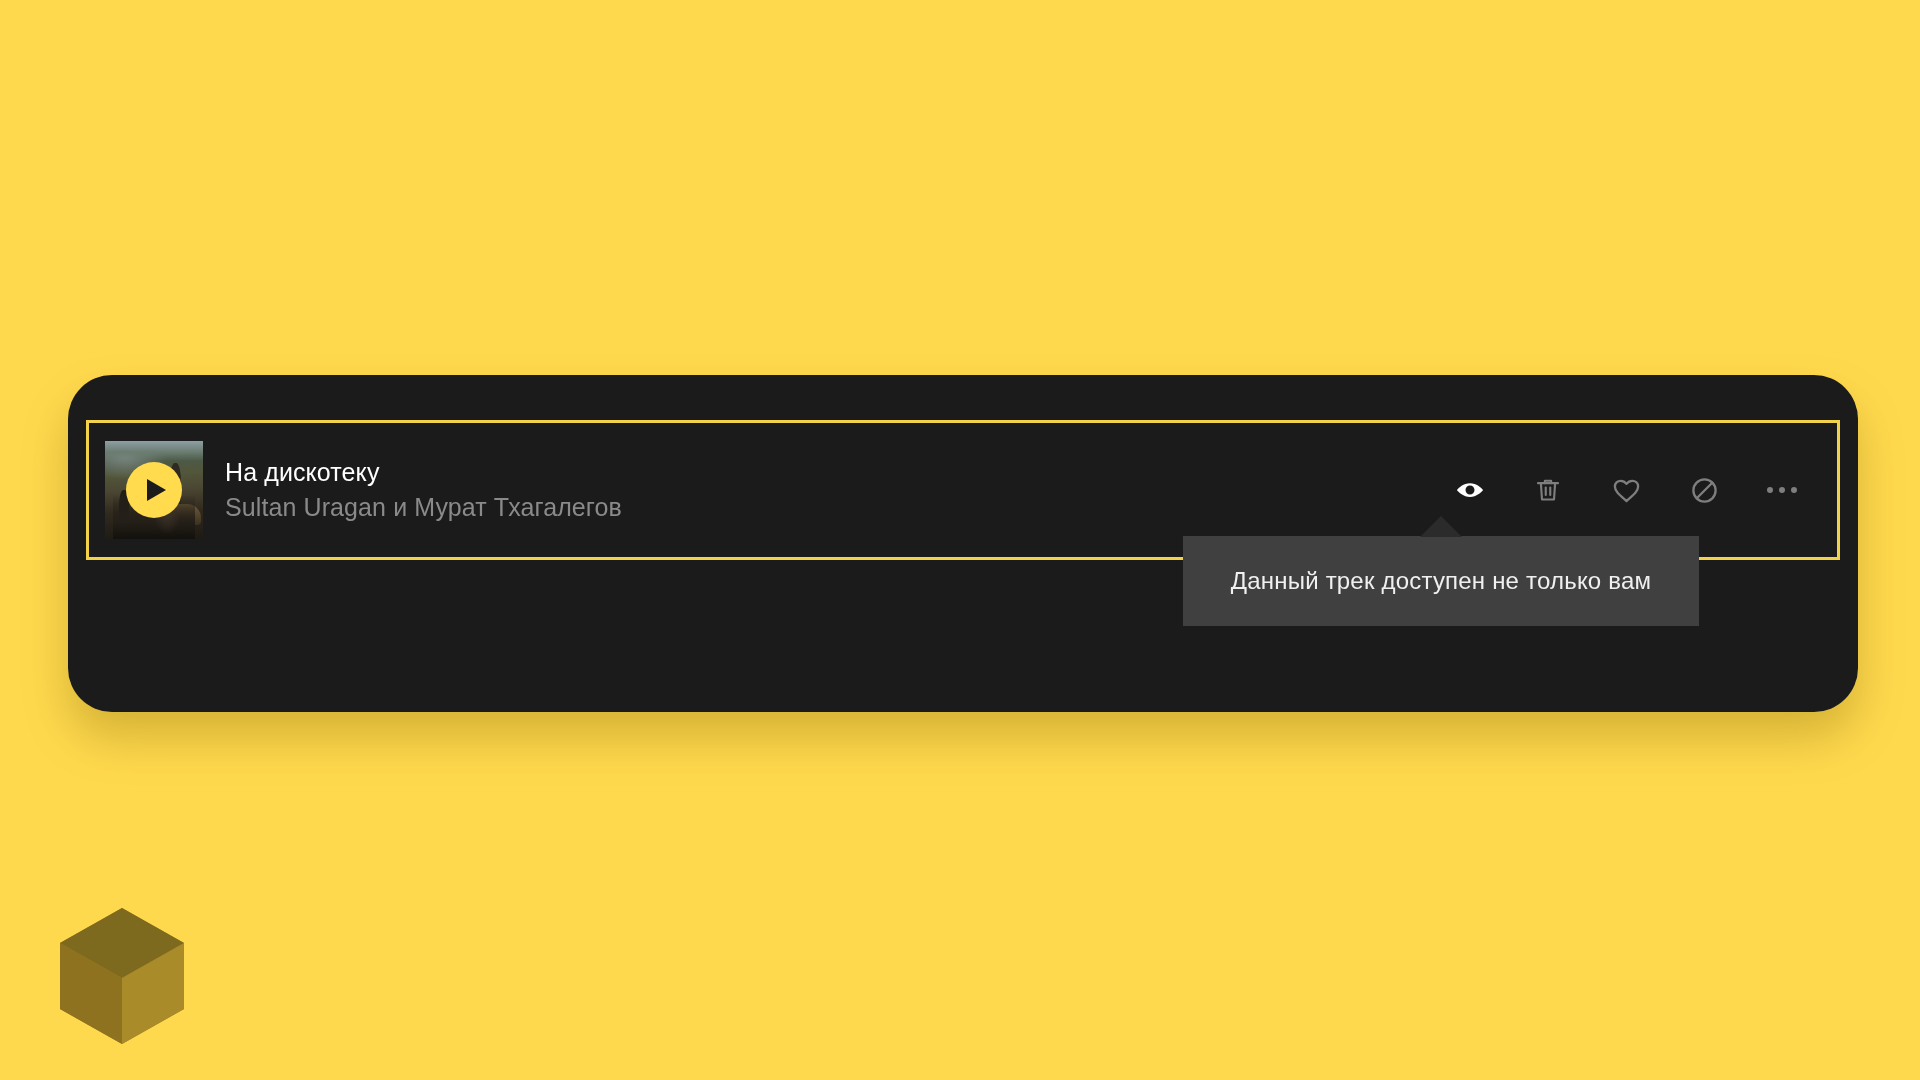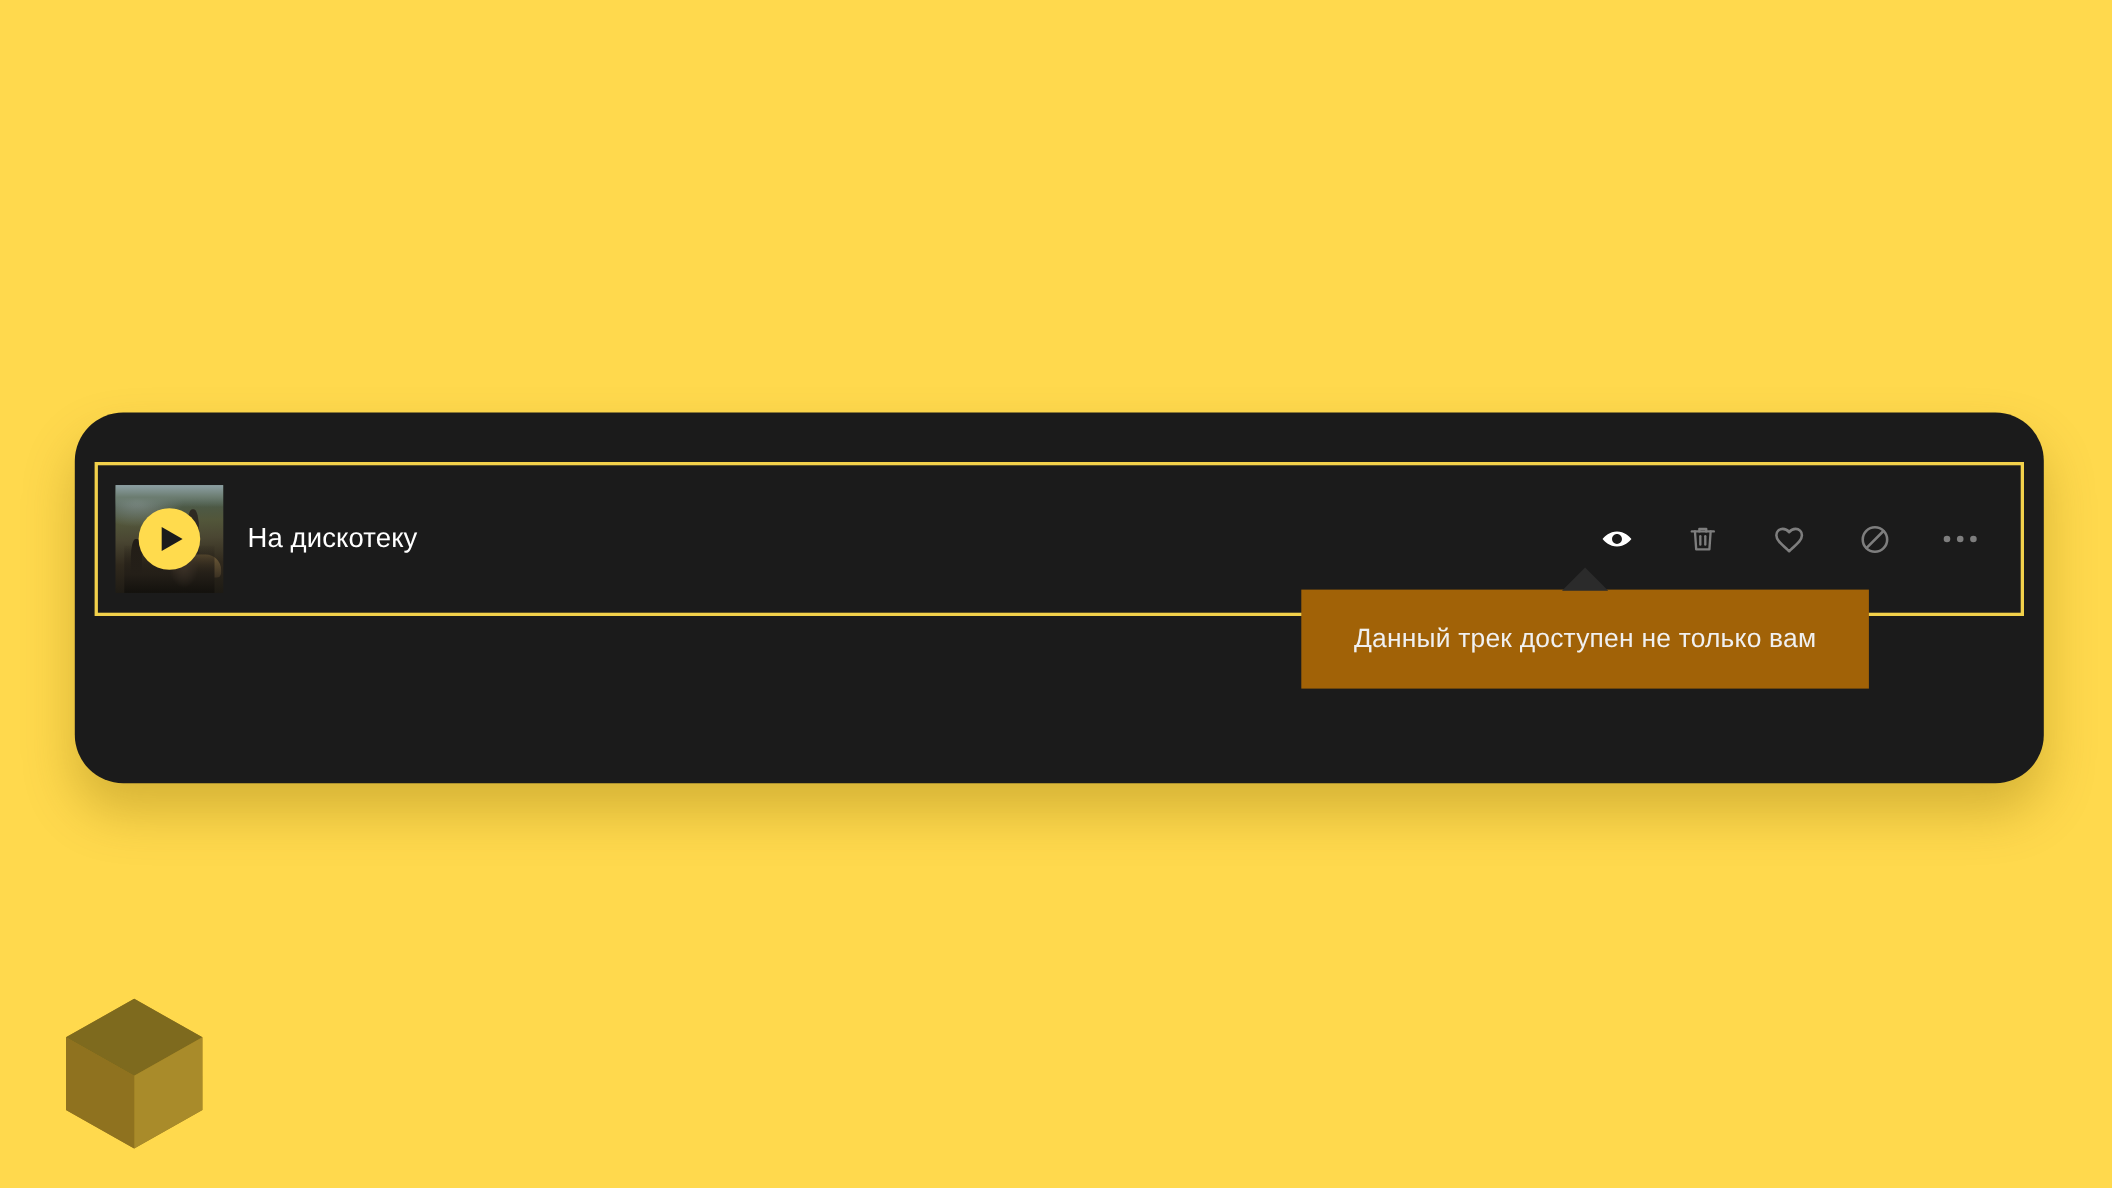--- a/index.html
+++ b/index.html
@@ -235,21 +235,21 @@
     text-align: right;
   }
 
   
   .tooltip {
     position: absolute;
     left: 1183px;
     top: 536px;
     width: 516px;
     height: 90px;
-    background: #a16207;
+    background: #404040;
     display: flex;
     align-items: center;
     justify-content: center;
     z-index: 40;
   }
   .tooltip-text {
     color: #F0F0F0;
     font-size: 24px;
     letter-spacing: 0.2px;
     white-space: nowrap;
@@ -286,20 +286,21 @@
       <span class="cover-figure fig-b"></span>
       <span class="car-body"></span>
       <span class="cover-figure fig-c"></span>
       <div class="play-overlay">
         <span class="tri"></span>
       </div>
     </div>
 
     <div class="meta">
       <div class="track-title">На дискотеку</div>
+      <div class="track-artist">Sultan Uragan и Мурат Тхагалегов</div>
     </div>
 
     <div class="actions">
 
       <div class="icon-btn active">
         <span>
           <svg width="30" height="30" viewBox="0 0 24 24" fill="currentColor" aria-hidden="true">
             <path d="M12 6.5C6.8 6.5 2.9 10.1 1.5 12c1.4 1.9 5.3 5.5 10.5 5.5S21.1 13.9 22.5 12C21.1 10.1 17.2 6.5 12 6.5zm0 9.1c-2 0-3.6-1.6-3.6-3.6S10 8.4 12 8.4s3.6 1.6 3.6 3.6-1.6 3.6-3.6 3.6z"></path>
             <circle cx="12" cy="12" r="1.8" fill="#1B1B1B"></circle>
           </svg>

